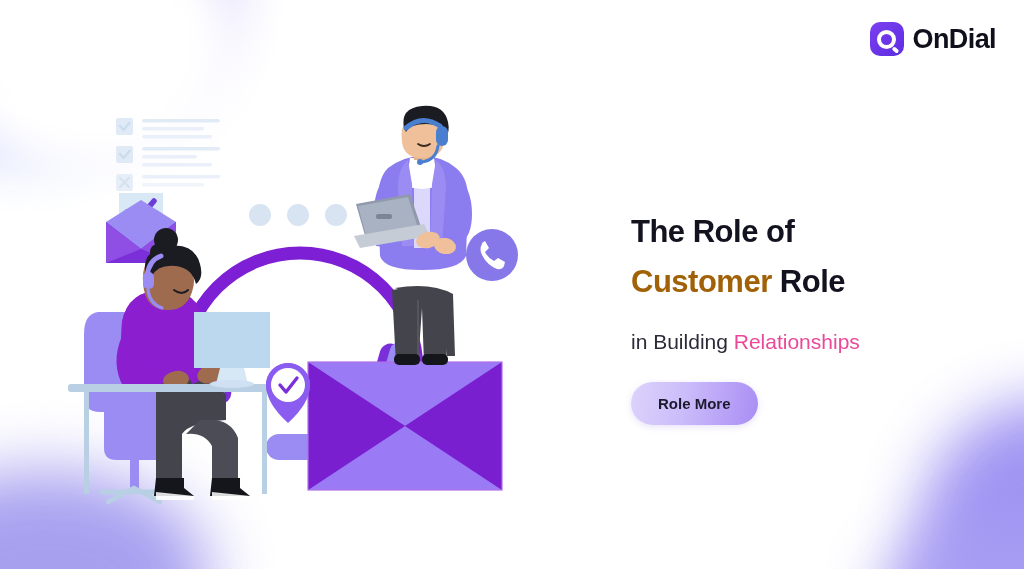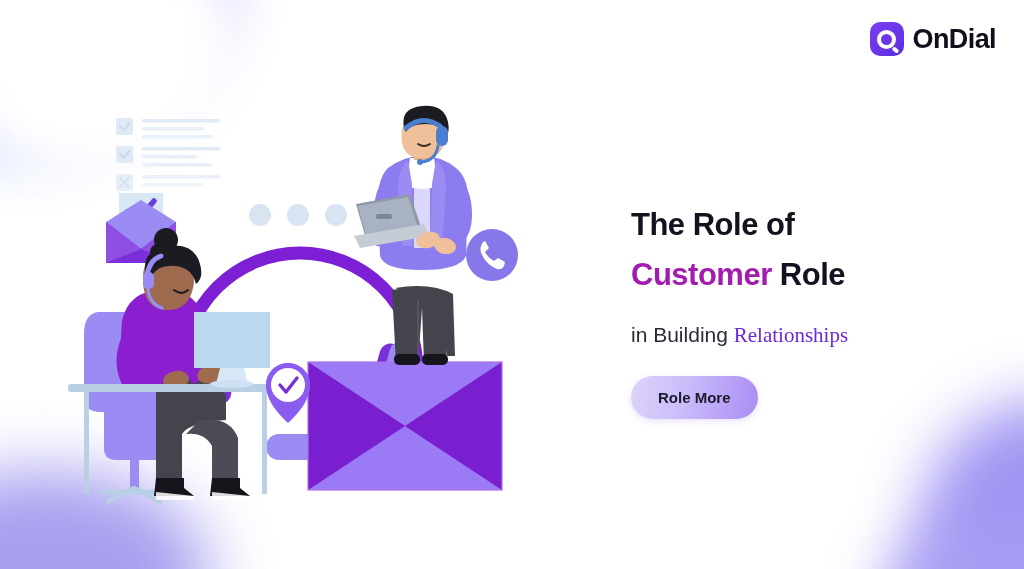--- a/index.html
+++ b/index.html
@@ -80,32 +80,32 @@
     width:7px; height:4px; background:#ffffff;
     border-radius:2px; transform:rotate(40deg);
   }
   #logo-text {
     font-size:27px; font-weight:bold; color:#100f1c;
     letter-spacing:-.6px; line-height:1;
   }
 
   
   #copy {
-    position:absolute; left:631px; top:200px; width:360px;
+    position:absolute; left:631px; top:207px; width:360px;
   }
   .headline {
     font-size:31px; font-weight:bold; color:#13121f;
     letter-spacing:-.5px; line-height:1.62;
   }
-  .headline .accent { color:#a21caf; }
+  .headline .accent { color:#a16207; }
   #subhead {
     font-size:21px; color:#2b2a38; font-weight:400;
     margin-top:21px; line-height:1.3;
   }
-  #subhead .accent { color:#6d28d9;font-family:Liberation Serif, serif; }
+  #subhead .accent { color:#ec4899; }
 
   #read-more {
     margin-top:26px;
     display:inline-block;
     padding:13px 27px;
     border:none; cursor:pointer;
     border-radius:999px;
     background:linear-gradient(100deg,#ddd3fb 0%,#cbbcfa 42%,#a98df4 100%);
     color:#1c1b2e; font-size:15px; font-weight:bold;
     font-family:"Liberation Sans", sans-serif;

